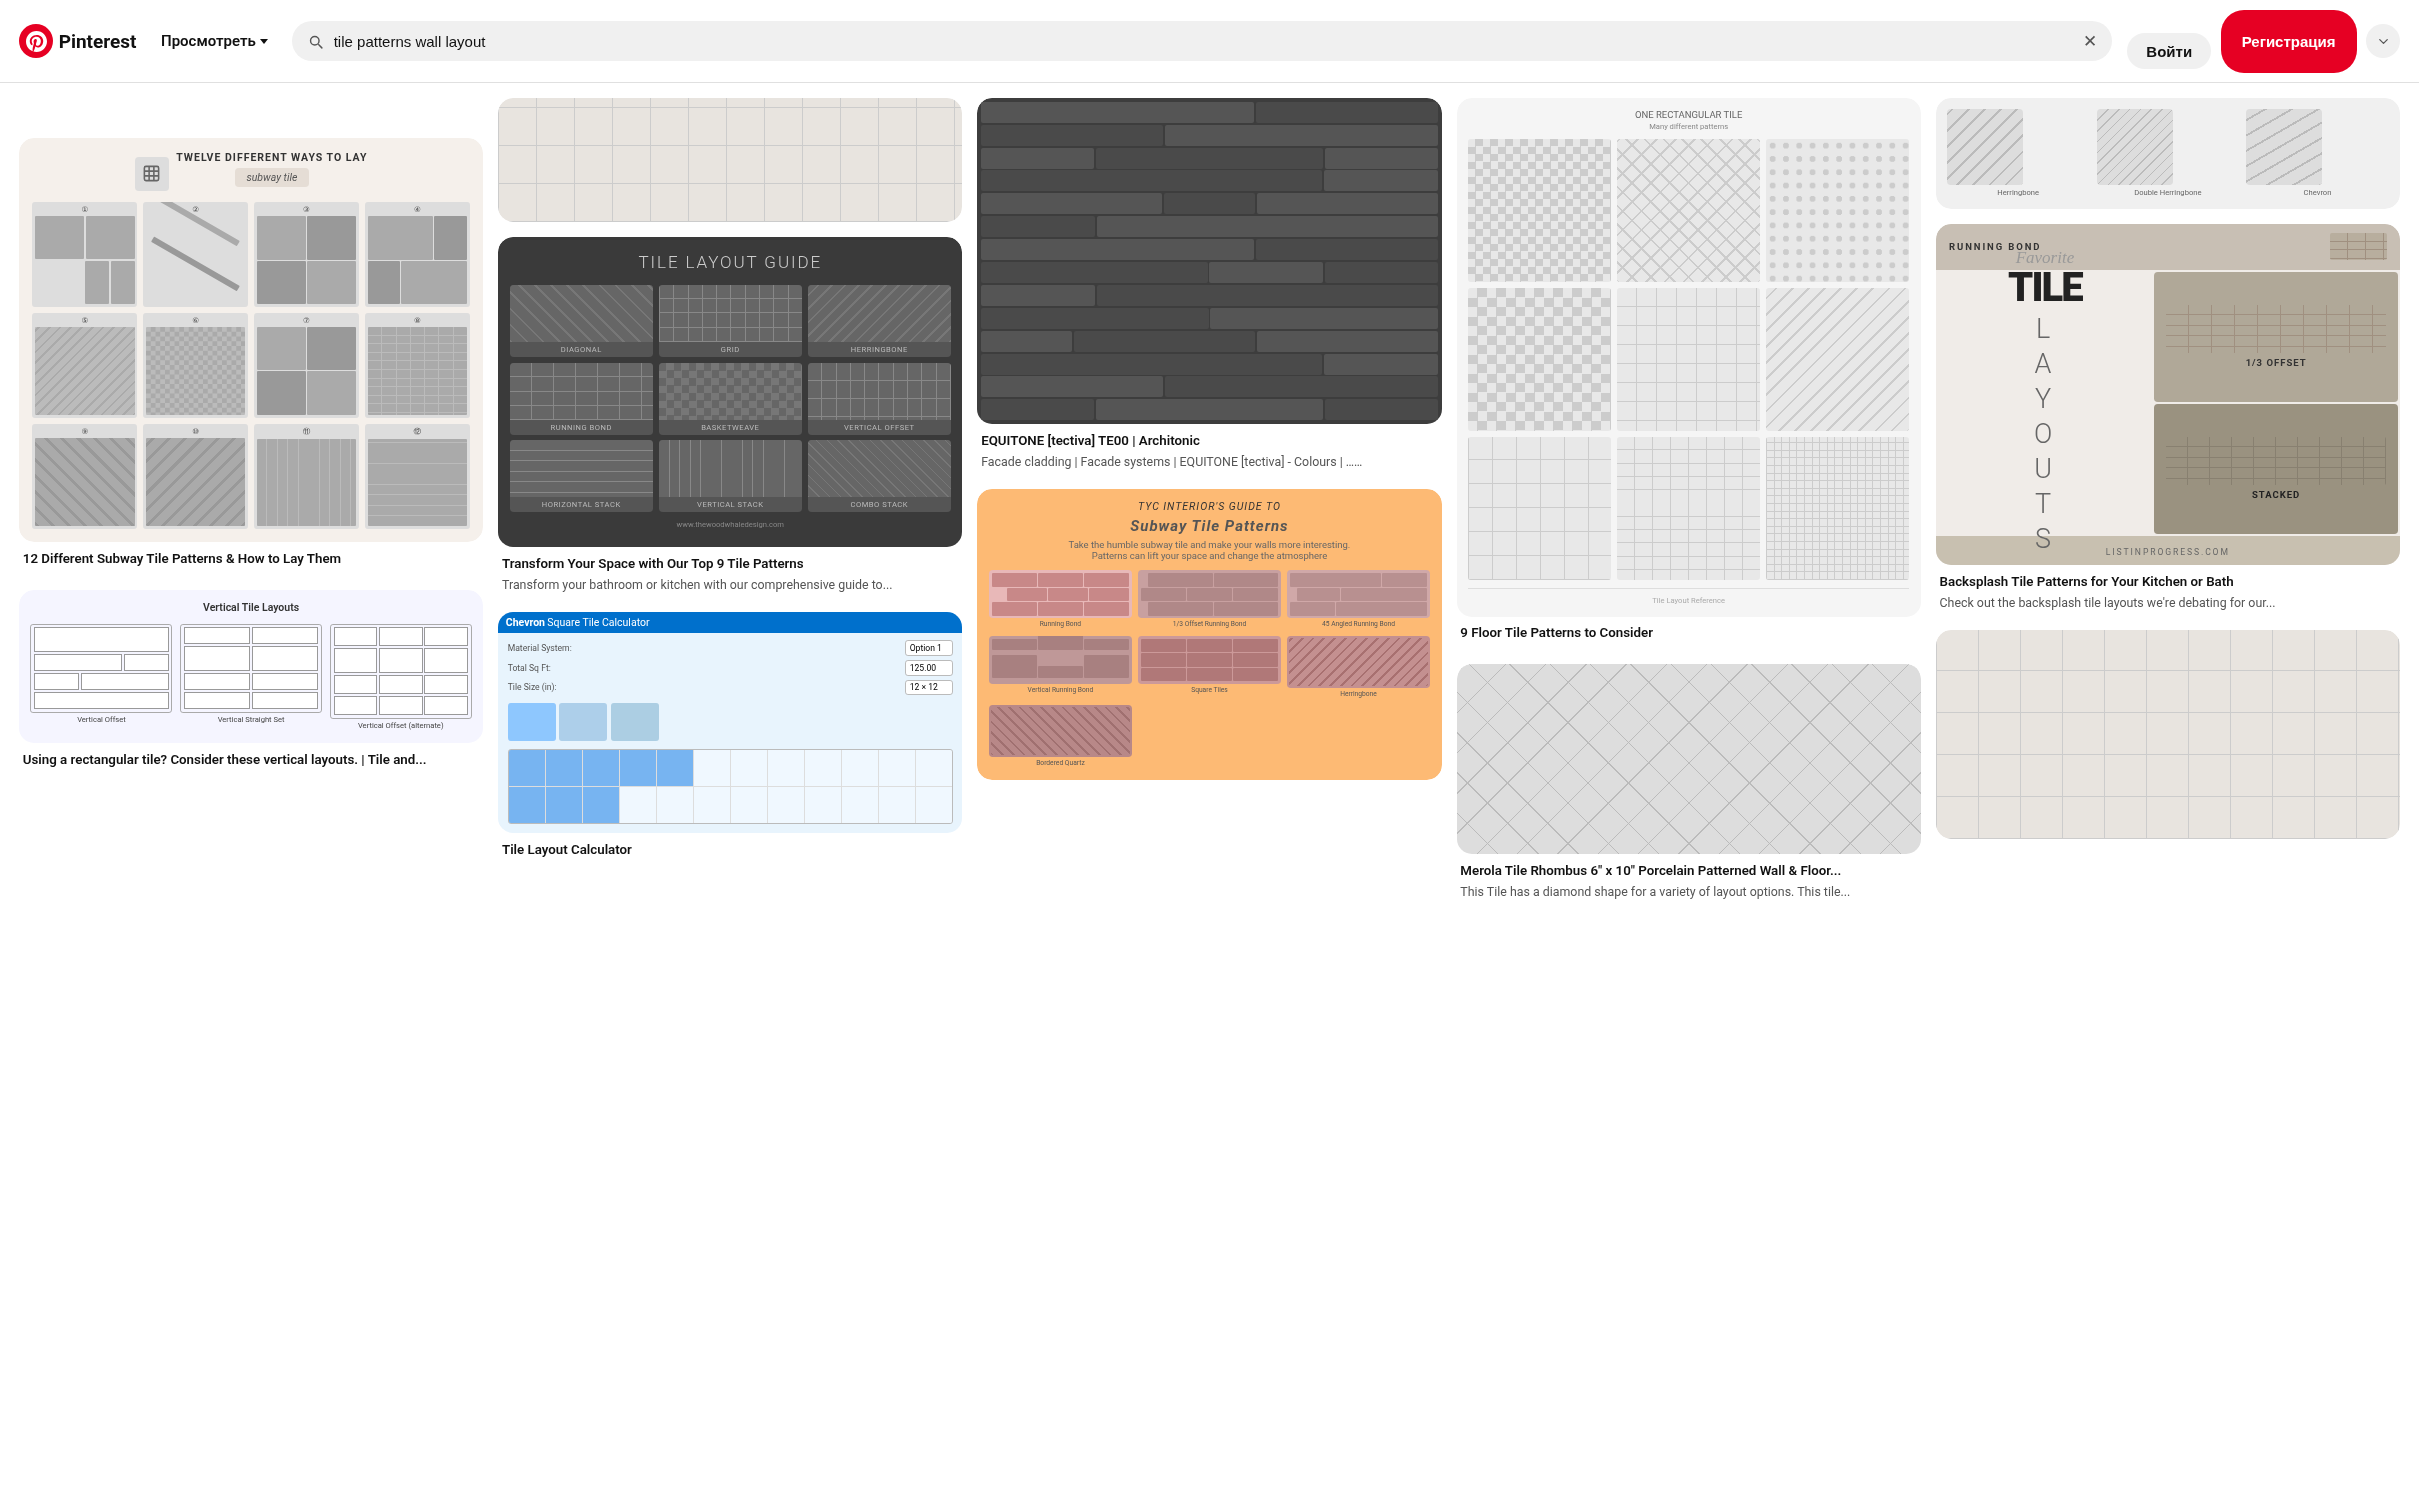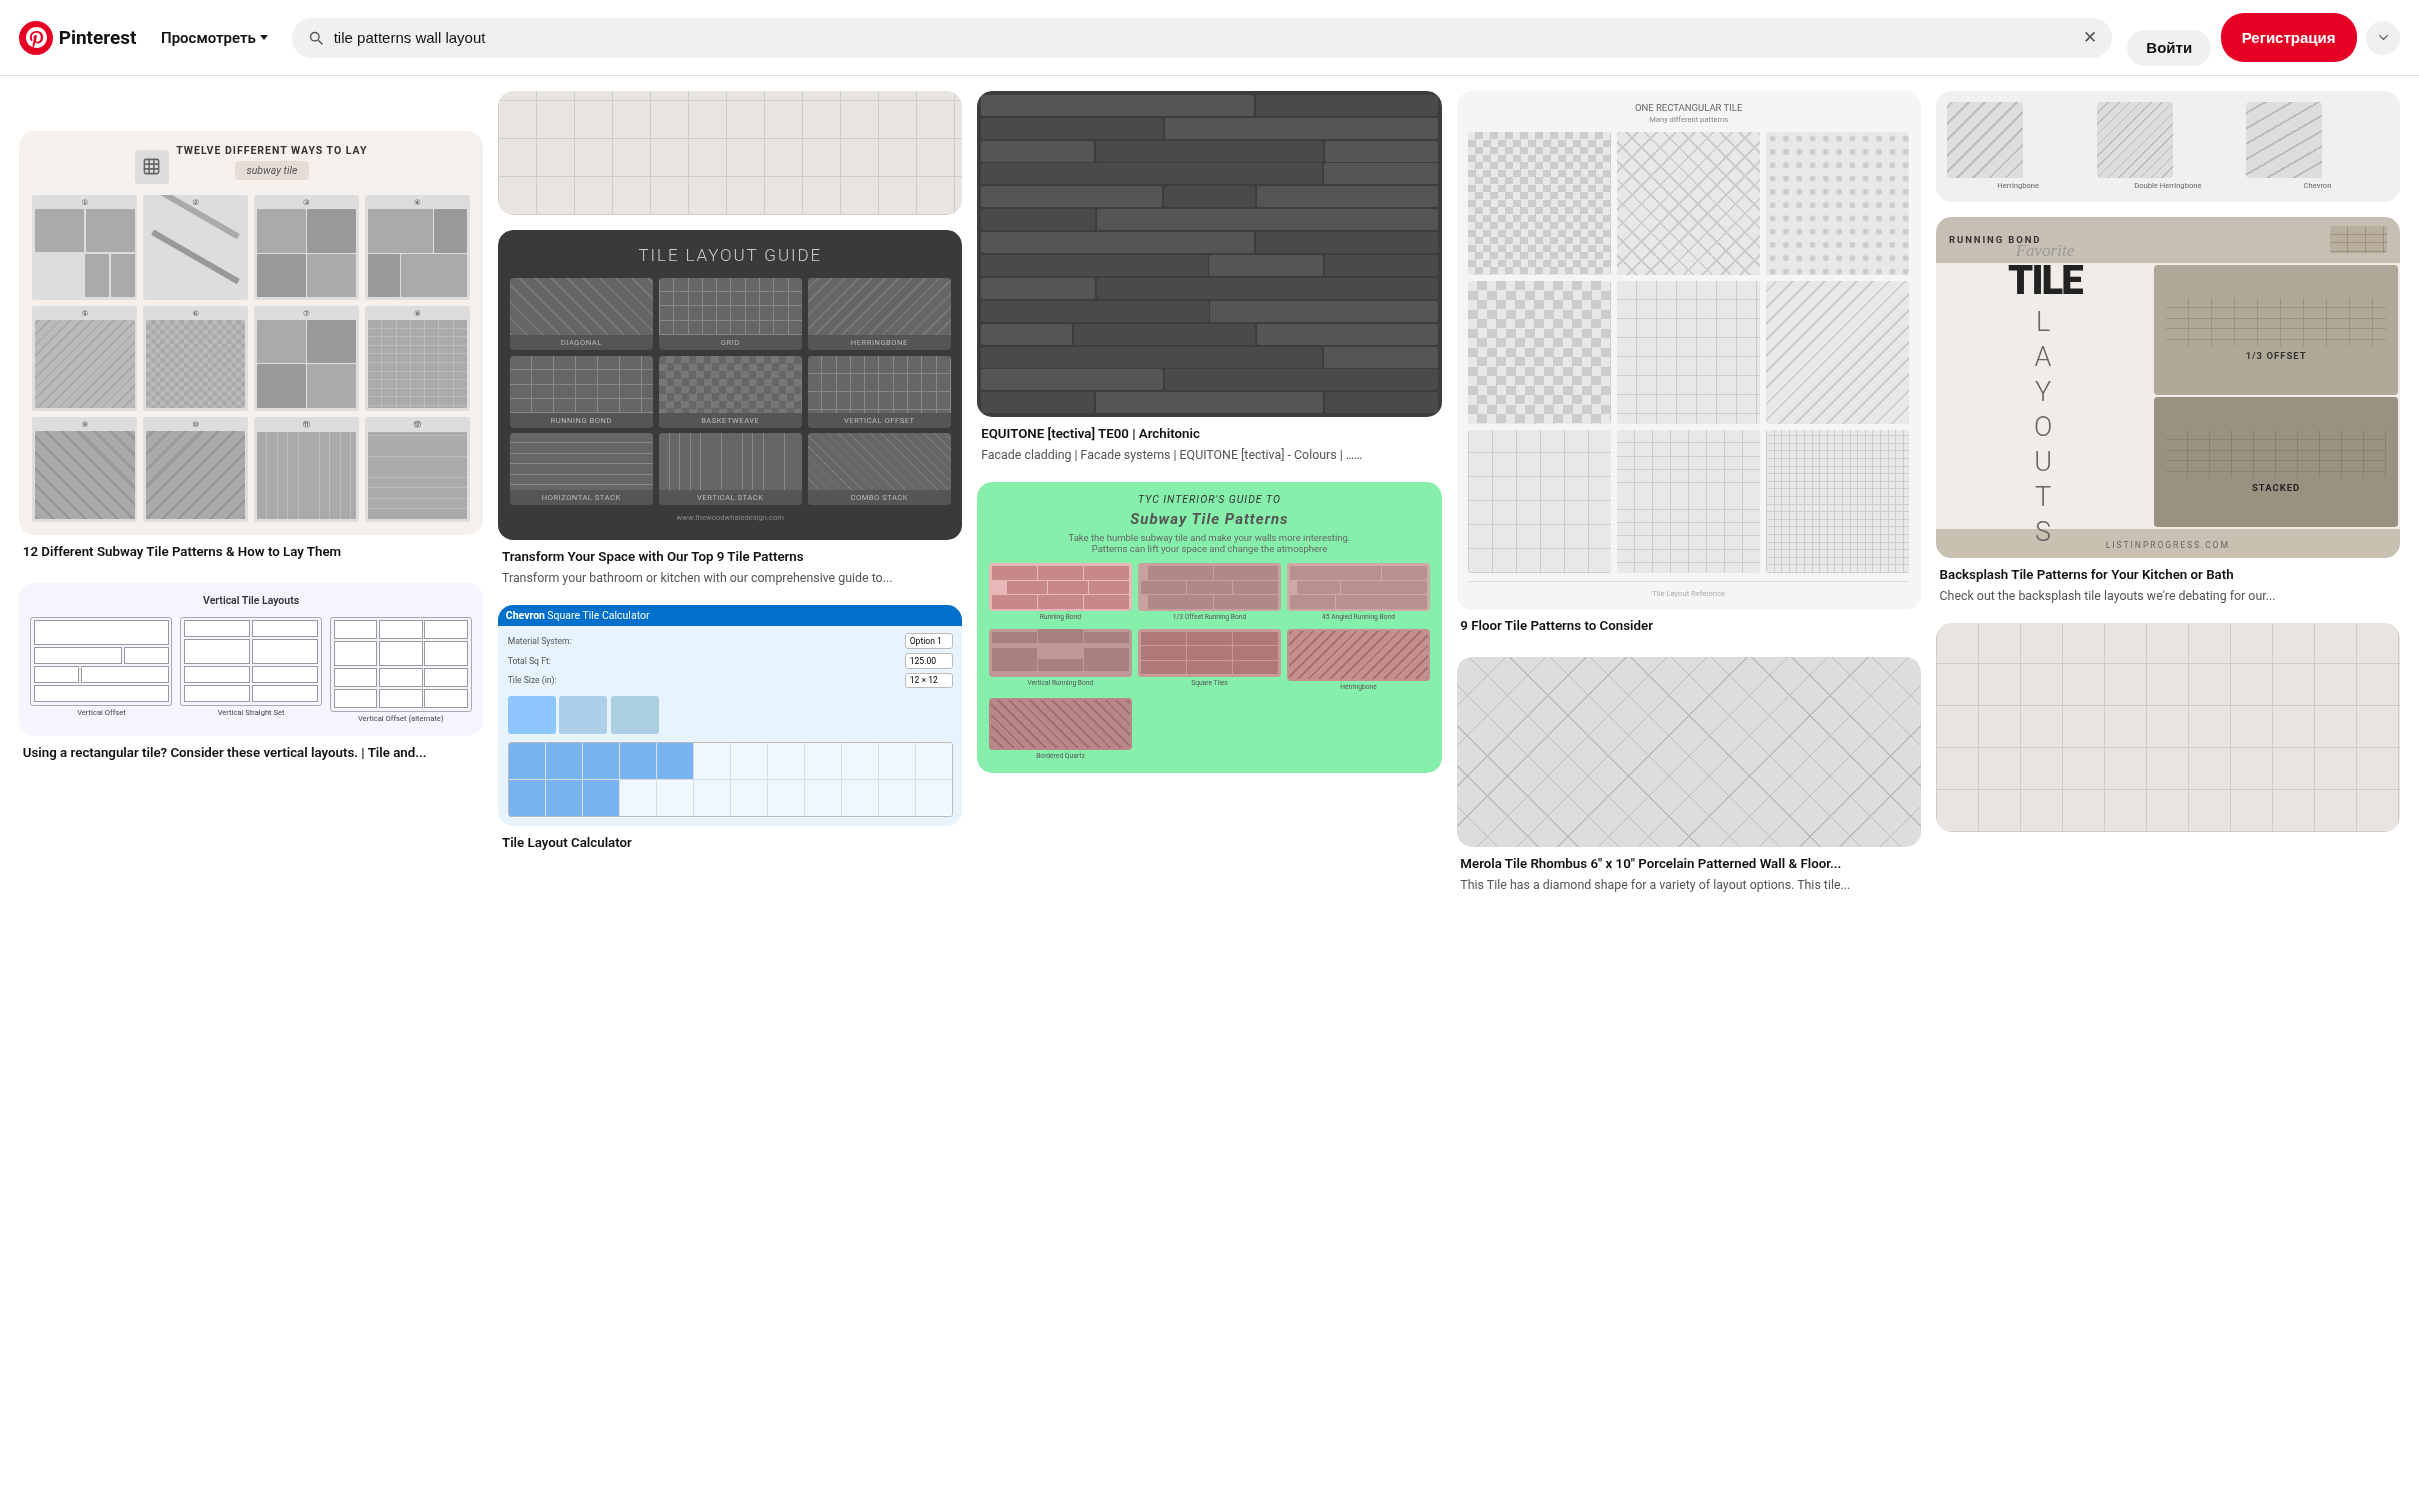--- a/index.html
+++ b/index.html
@@ -96,21 +96,21 @@
       border: none;
       background: #f0f0f0;
       border-radius: 23px;
       font-size: 15px;
       font-weight: 600;
       cursor: pointer;
       color: #111;
       margin-top: 20px;
     }
     .btn-signup {
-      padding: 16px 21px;
+      padding: 23px 21px;
       border: none;
       background: #e60023;
       border-radius: 23px;
       font-size: 15px;
       font-weight: 600;
       cursor: pointer;
       color: #fff;
     }
     .btn-more {
       width: 34px;
@@ -445,21 +445,21 @@
       border: 1px solid #bbb;
     }
     .calc-grid-cell {
       background: #f0f8ff;
       aspect-ratio: 1;
     }
     .calc-grid-cell.filled { background: #3399ff; opacity: 0.6; }
 
     
     .card-subway-patterns {
-      background: #86efac;
+      background: #fdba74;
       padding: 11.4px;
     }
     .subway-title {
       font-size: 10.5px;
       text-align: center;
       color: #333;
       margin-bottom: 3.8px;
       font-style: italic;
       letter-spacing: 1px;
     }

